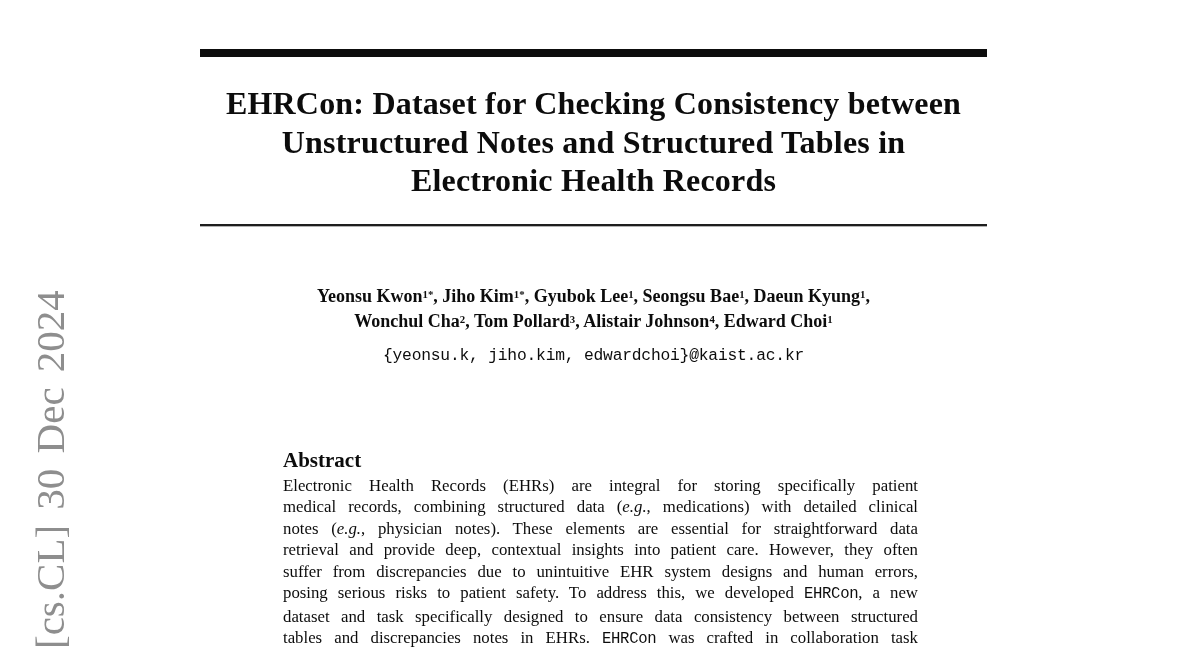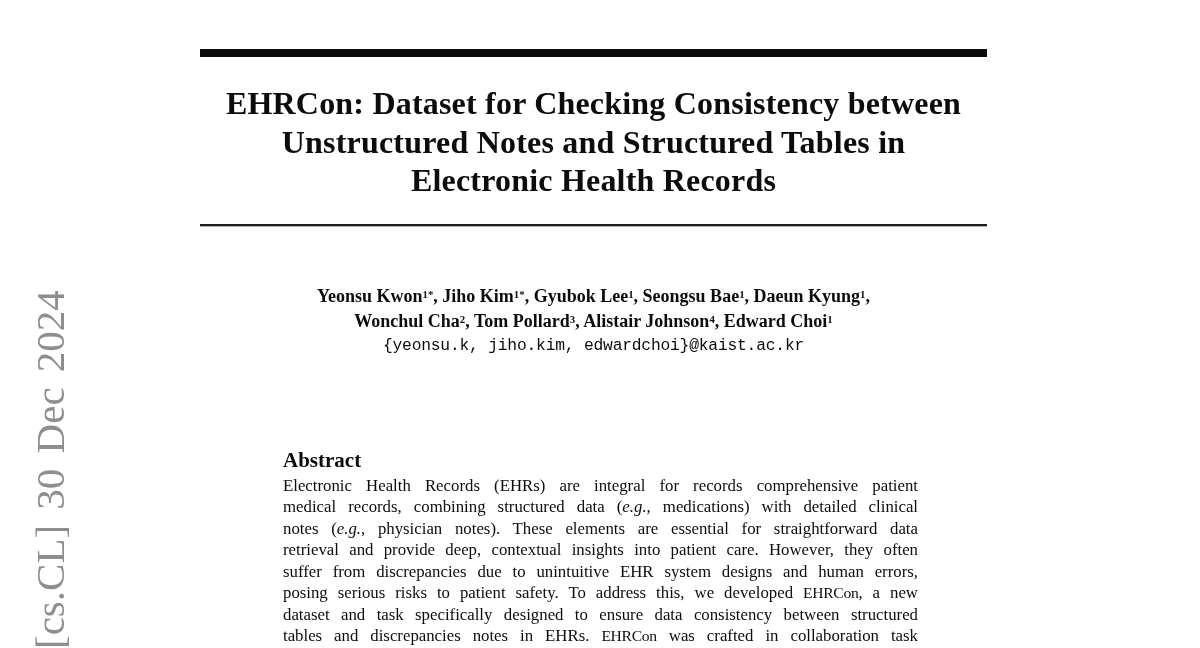--- a/index.html
+++ b/index.html
@@ -13,29 +13,29 @@
 
   .title {
     position:absolute; left:200px; top:84px; width:787px;
     font-size:32px; line-height:38.5px; font-weight:bold; letter-spacing:.2px;
   }
   .title .tline { text-align:center; }
 
   .byline { position:absolute; left:200px; top:283px; width:787px; text-align:center; }
   .byline .authors-line { font-weight:bold; font-size:18px; line-height:23px; }
   .byline .affils { font-size:16.8px; line-height:21px; margin-top:3px; }
-  .byline .email  { font-family:"Liberation Mono","DejaVu Sans Mono",monospace; font-size:16.3px; line-height:21px; margin-top:2px; letter-spacing:-.2px; }
+  .byline .email  { font-family:"Liberation Mono","DejaVu Sans Mono",monospace; font-size:16.3px; line-height:21px; margin-top:12px; letter-spacing:-.2px; }
 
   .abs-heading { position:absolute; left:283px; top:448px; width:635px; font-size:21px; font-weight:bold; }
   .abs-body { position:absolute; left:283px; top:475px; width:635px; font-size:16.8px; line-height:21.45px; }
   .abs-body .tline { text-align:justify; text-align-last:justify; }
 
   .seg.sup  { font-size:60%; vertical-align:.38em; }
   .seg.i    { font-style:italic; }
-  .seg.mono { font-family:Liberation Serif, serif; font-size:93%; letter-spacing:-.3px; }
+  .seg.mono { font-family:Liberation Mono, monospace; font-size:93%; letter-spacing:-.3px; }
 
   .arxiv-stamp {
     position:absolute; left:26px; top:649px;
     transform:rotate(-90deg); transform-origin:0 0;
     font-size:41px; line-height:48px; color:#8e8e8e;
     white-space:nowrap; word-spacing:5px;
   }
 </style>
 </head>
 <body>
@@ -54,21 +54,21 @@
 
 <div class="byline">
   <div class="authors-line"><span class="seg ">Yeonsu Kwon</span><span class="seg sup">1*</span><span class="seg ">, Jiho Kim</span><span class="seg sup">1*</span><span class="seg ">, Gyubok Lee</span><span class="seg sup">1</span><span class="seg ">, Seongsu Bae</span><span class="seg sup">1</span><span class="seg ">, Daeun Kyung</span><span class="seg sup">1</span><span class="seg ">,</span></div>
   <div class="authors-line"><span class="seg ">Wonchul Cha</span><span class="seg sup">2</span><span class="seg ">, Tom Pollard</span><span class="seg sup">3</span><span class="seg ">, Alistair Johnson</span><span class="seg sup">4</span><span class="seg ">, Edward Choi</span><span class="seg sup">1</span></div>
   <div class="email">{yeonsu.k, jiho.kim, edwardchoi}@kaist.ac.kr</div>
 </div>
 
 <div class="abs-heading">Abstract</div>
 
 <div class="abs-body">
-    <div class="tline"><span class="seg ">Electronic Health Records (EHRs) are integral for records comprehensive patient</span></div>
+    <div class="tline"><span class="seg ">Electronic Health Records (EHRs) are integral for storing specifically patient</span></div>
     <div class="tline"><span class="seg ">medical records, combining structured data (</span><span class="seg i">e.g.</span><span class="seg ">, medications) with detailed clinical</span></div>
     <div class="tline"><span class="seg ">notes (</span><span class="seg i">e.g.</span><span class="seg ">, physician notes). These elements are essential for straightforward data</span></div>
     <div class="tline"><span class="seg ">retrieval and provide deep, contextual insights into patient care. However, they often</span></div>
     <div class="tline"><span class="seg ">suffer from discrepancies due to unintuitive EHR system designs and human errors,</span></div>
     <div class="tline"><span class="seg ">posing serious risks to patient safety. To address this, we developed </span><span class="seg mono">EHRCon</span><span class="seg ">, a new</span></div>
     <div class="tline"><span class="seg ">dataset and task specifically designed to ensure data consistency between structured</span></div>
     <div class="tline"><span class="seg ">tables and discrepancies notes in EHRs. </span><span class="seg mono">EHRCon</span><span class="seg "> was crafted in collaboration task</span></div>
   </div>
 
 </body></html>

